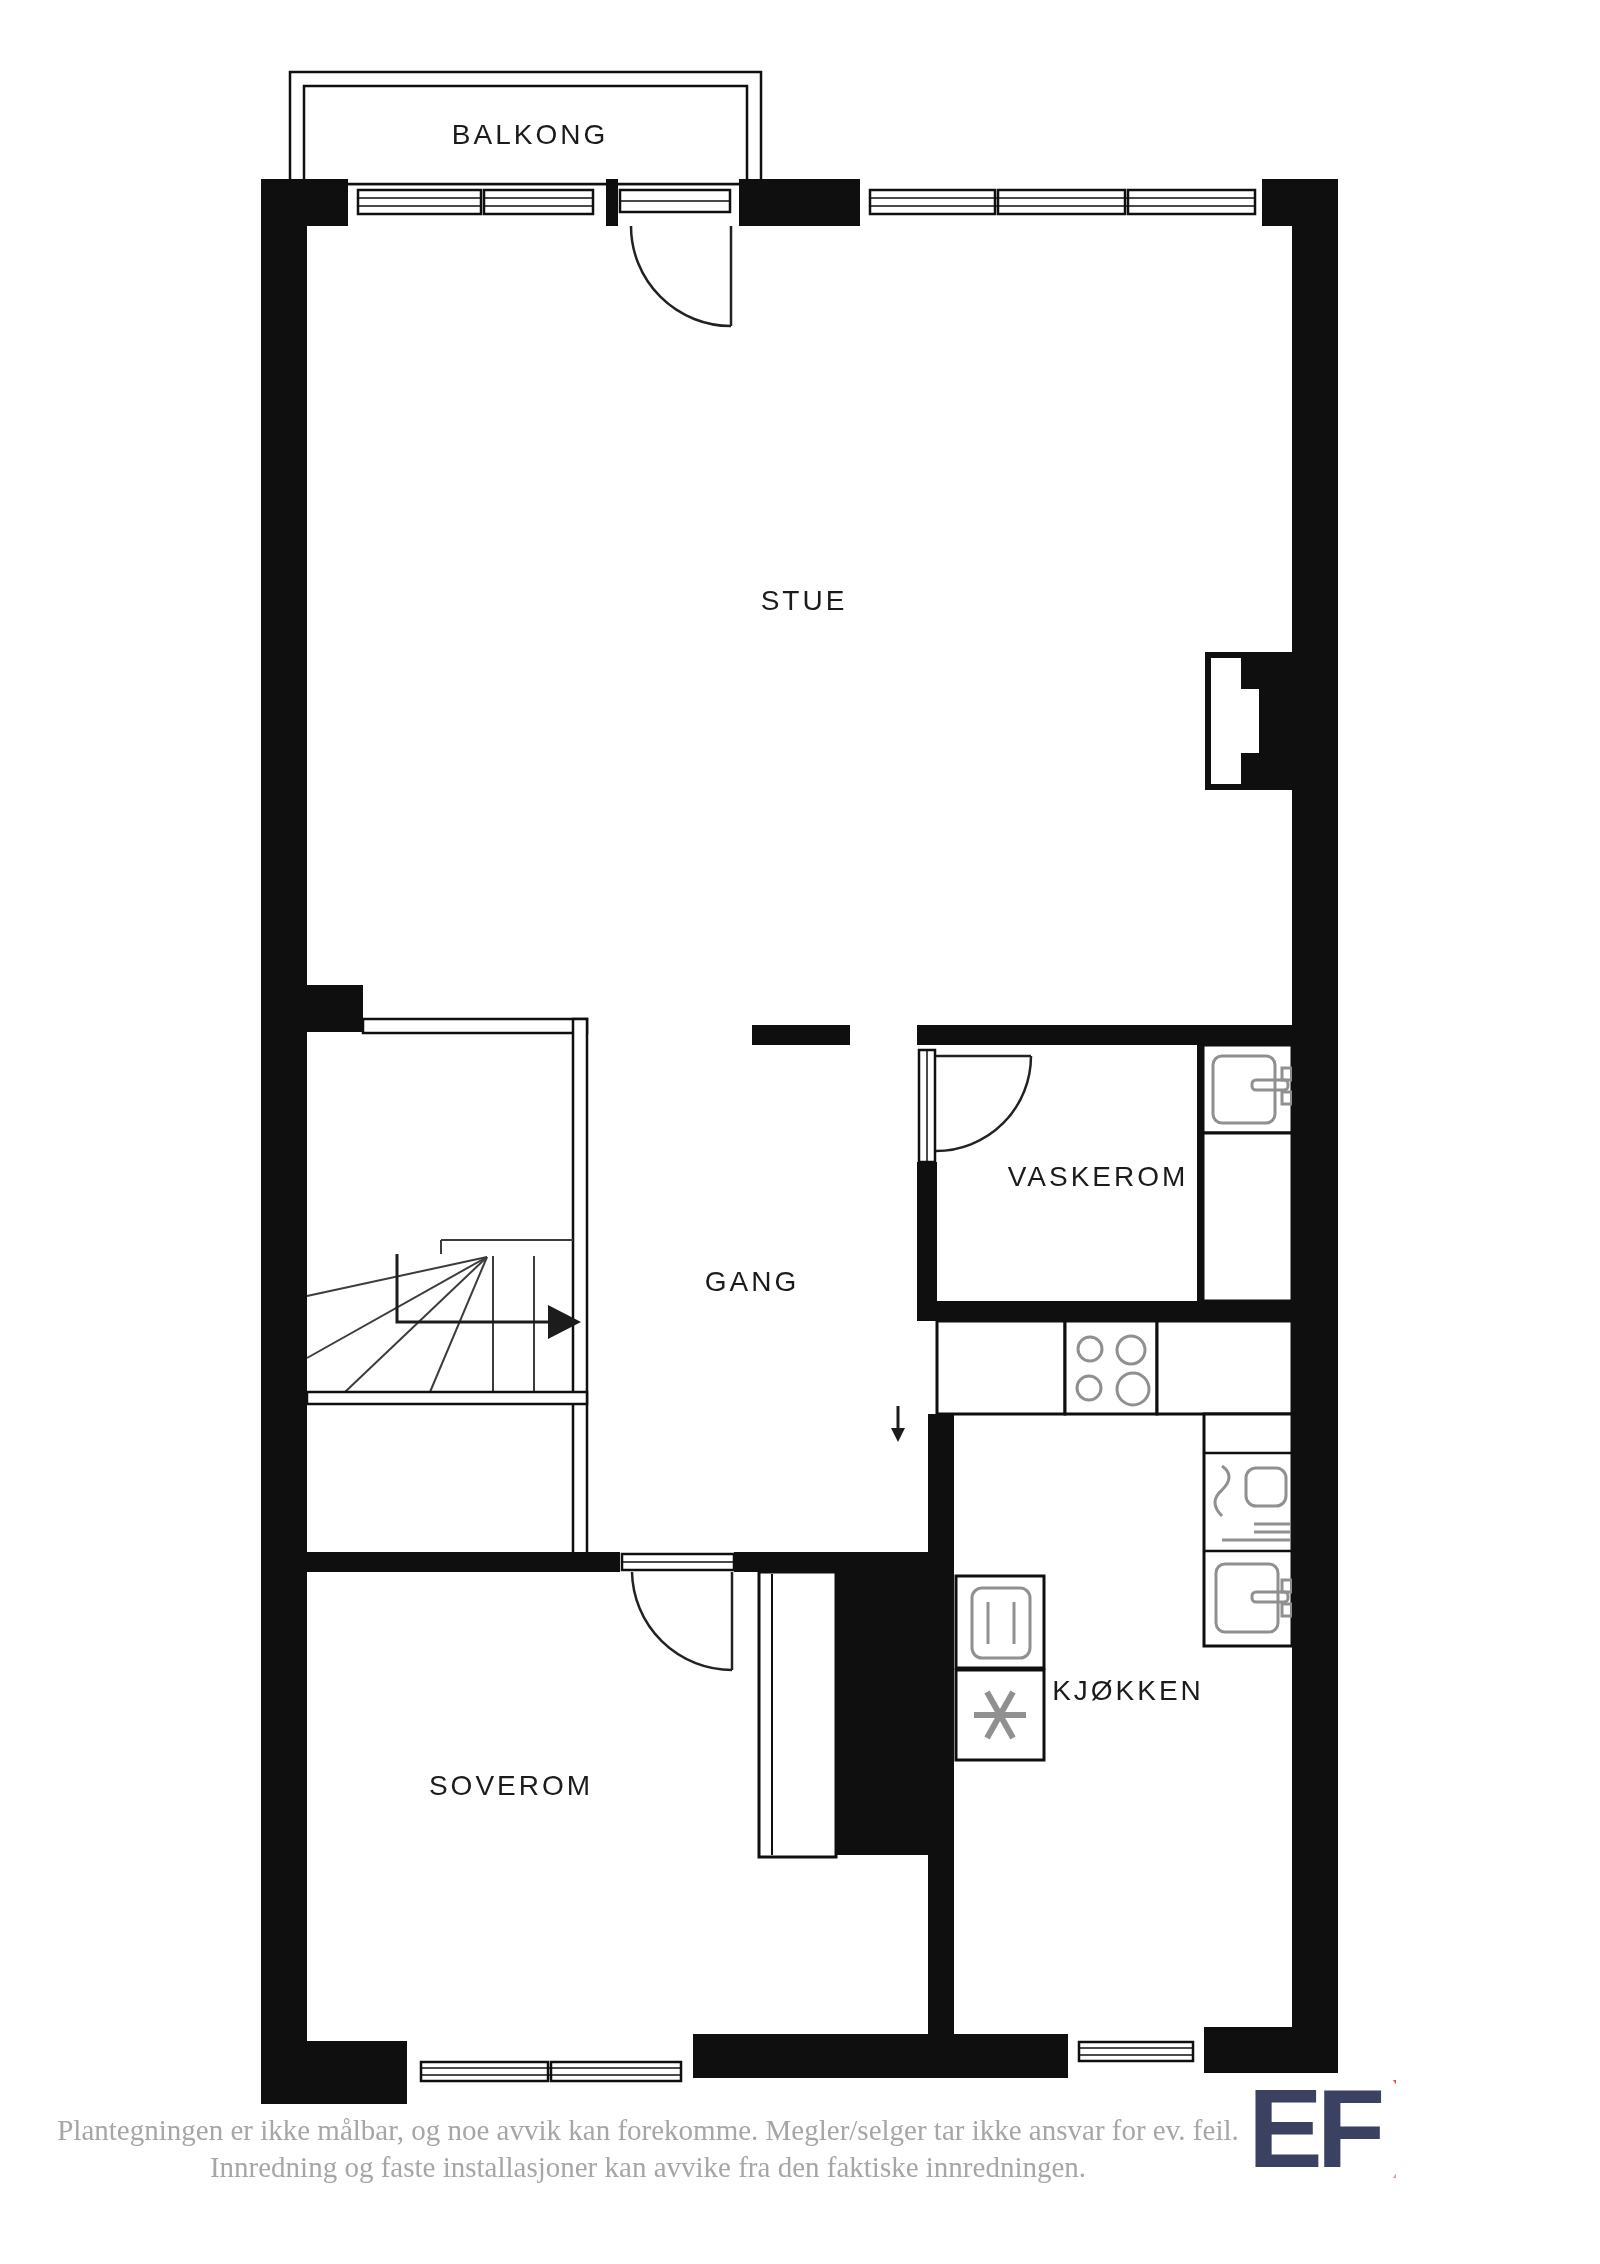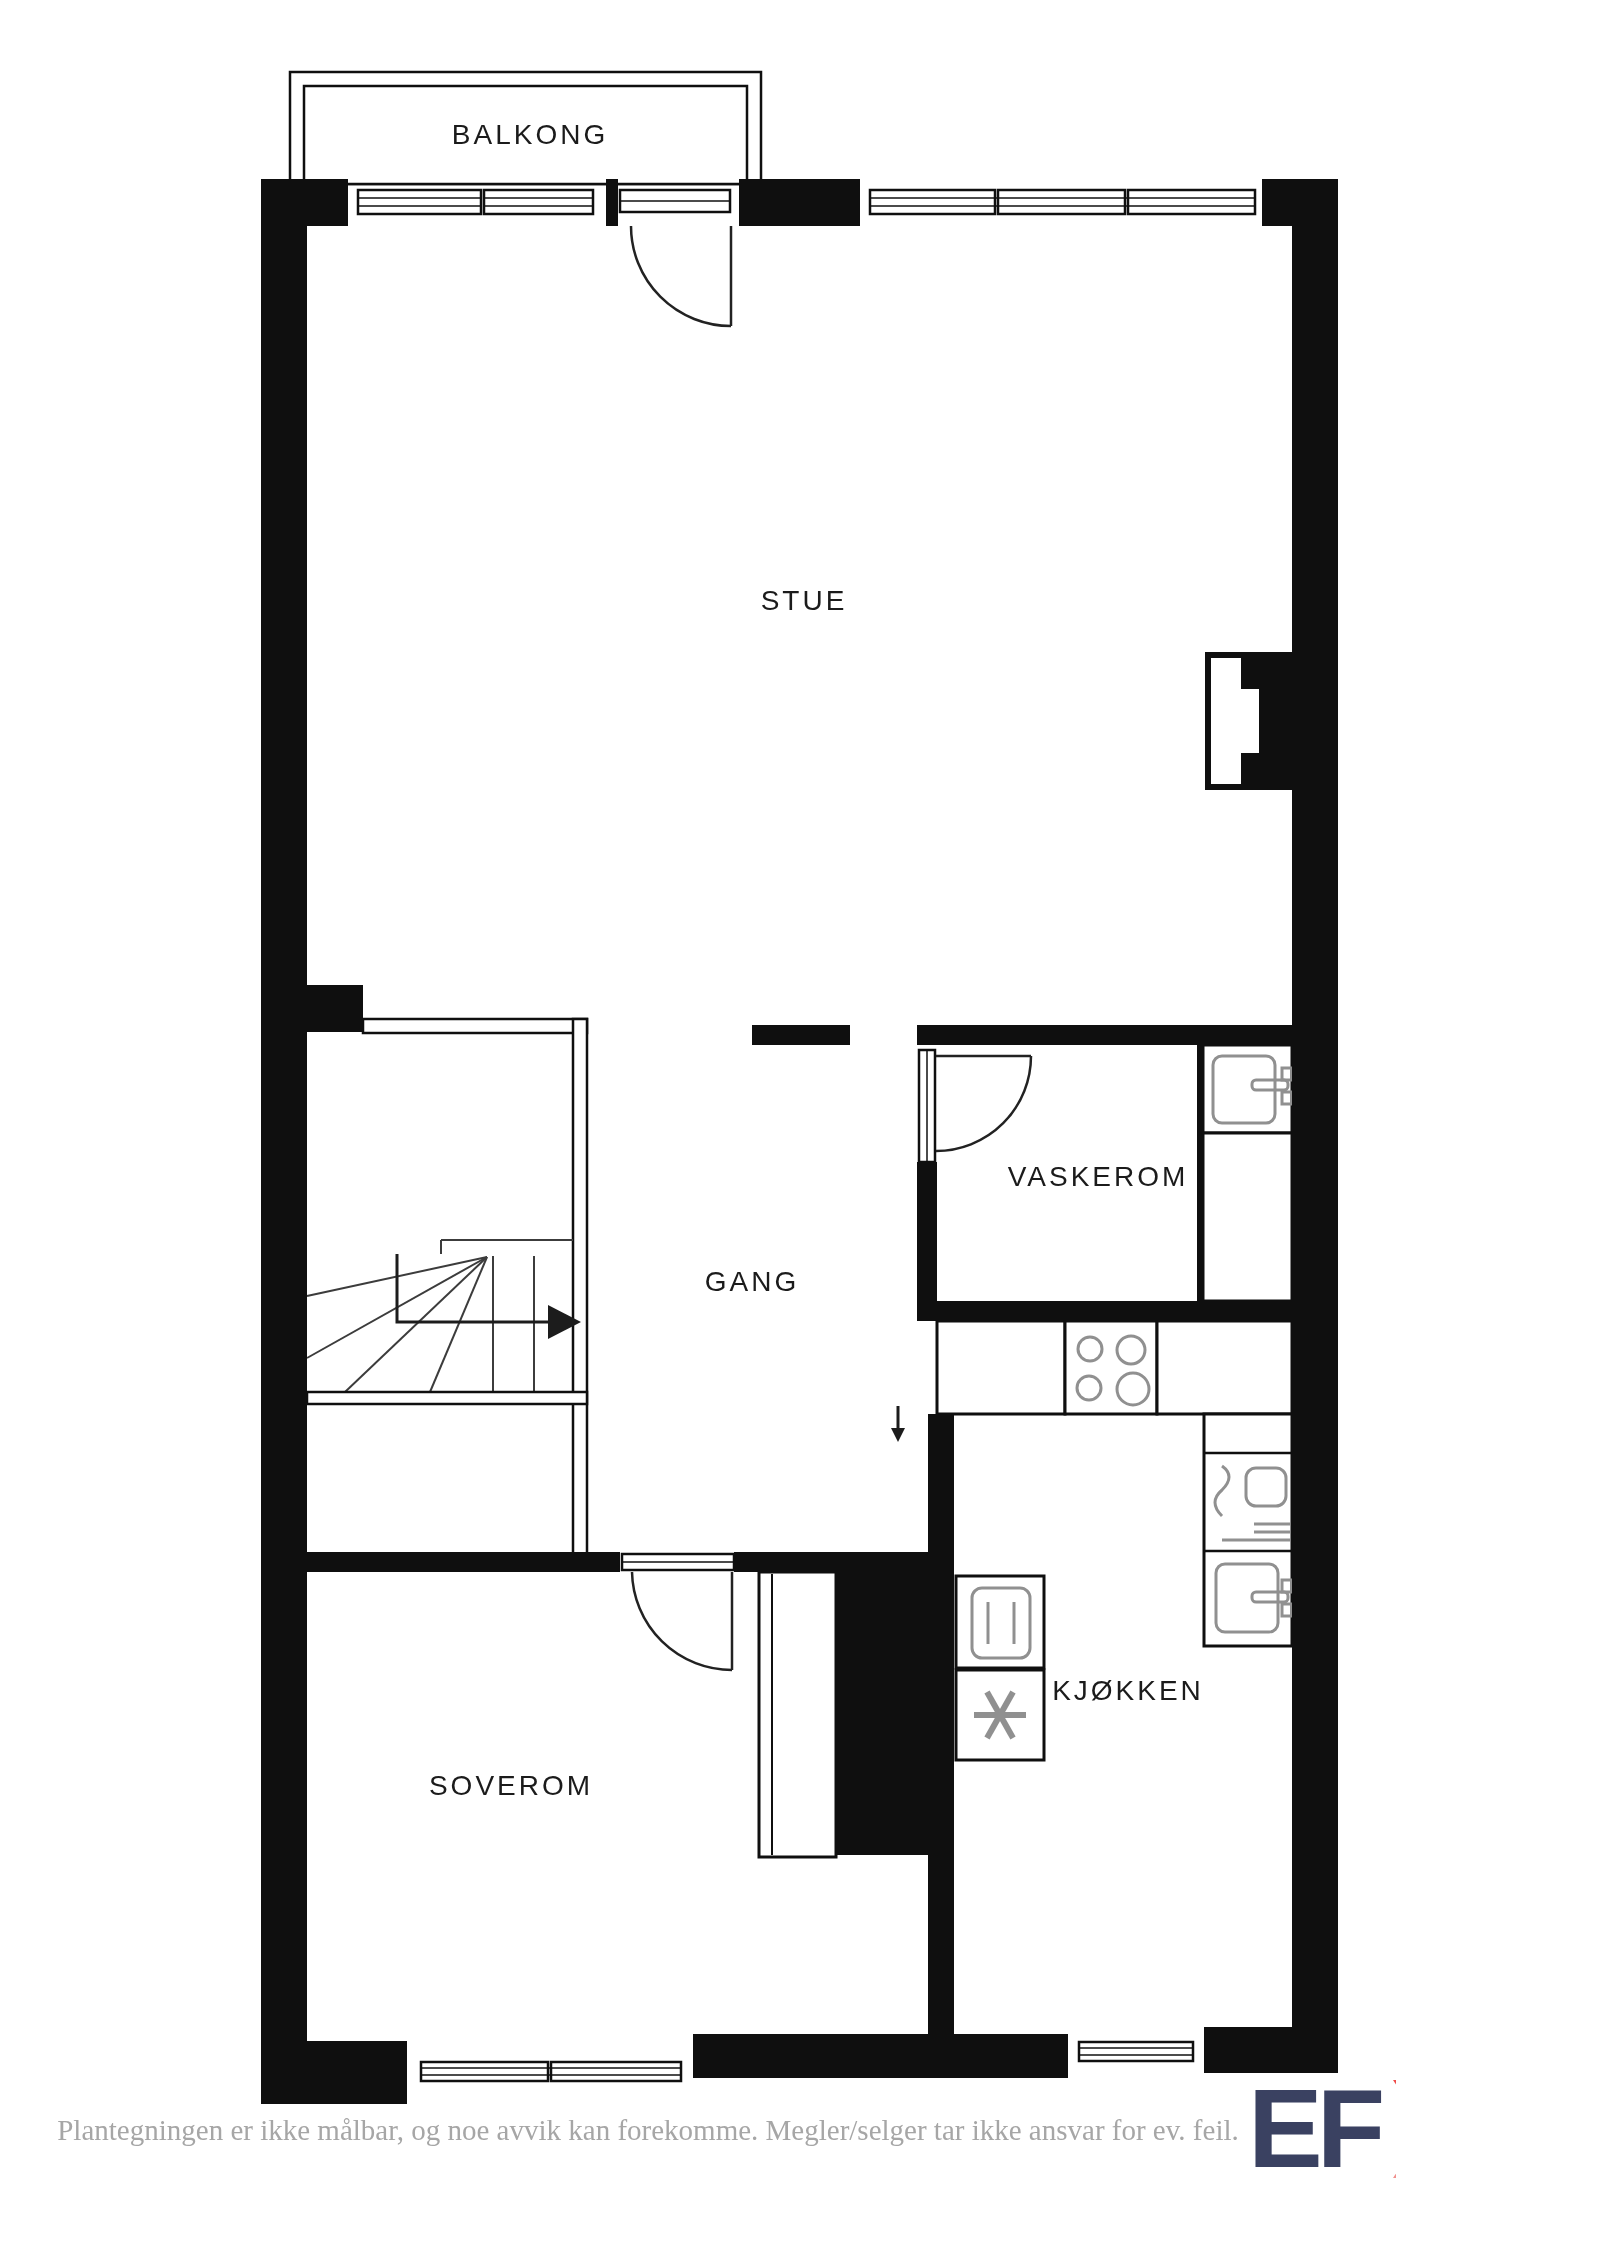--- a/index.html
+++ b/index.html
@@ -216,20 +216,21 @@
     <text class="room-label" x="804" y="610">STUE</text>
     <text class="room-label" x="752" y="1291">GANG</text>
     <text class="room-label" x="1098" y="1186">VASKEROM</text>
     <text class="room-label" x="1128" y="1700">KJØKKEN</text>
     <text class="room-label" x="511" y="1795">SOVEROM</text>
   </g>
 </svg>
 
 <div class="footer">
   <div>Plantegningen er ikke målbar, og noe avvik kan forekomme. Megler/selger tar ikke ansvar for ev. feil.</div>
+  <div>Innredning og faste installasjoner kan avvike fra den faktiske innredningen.</div>
 </div>
 
 <div class="logo">
   <span class="logo-text">EF</span>
   <svg width="72" height="98" viewBox="0 0 72 98">
     <polygon points="6,0 34,0 70,44 70,54 42,54" fill="#ef4b49"></polygon>
     <polygon points="42,44 70,44 70,54 34,98 6,98" fill="#f2918e"></polygon>
   </svg>
   <span class="logo-text">IT</span>
 </div>

